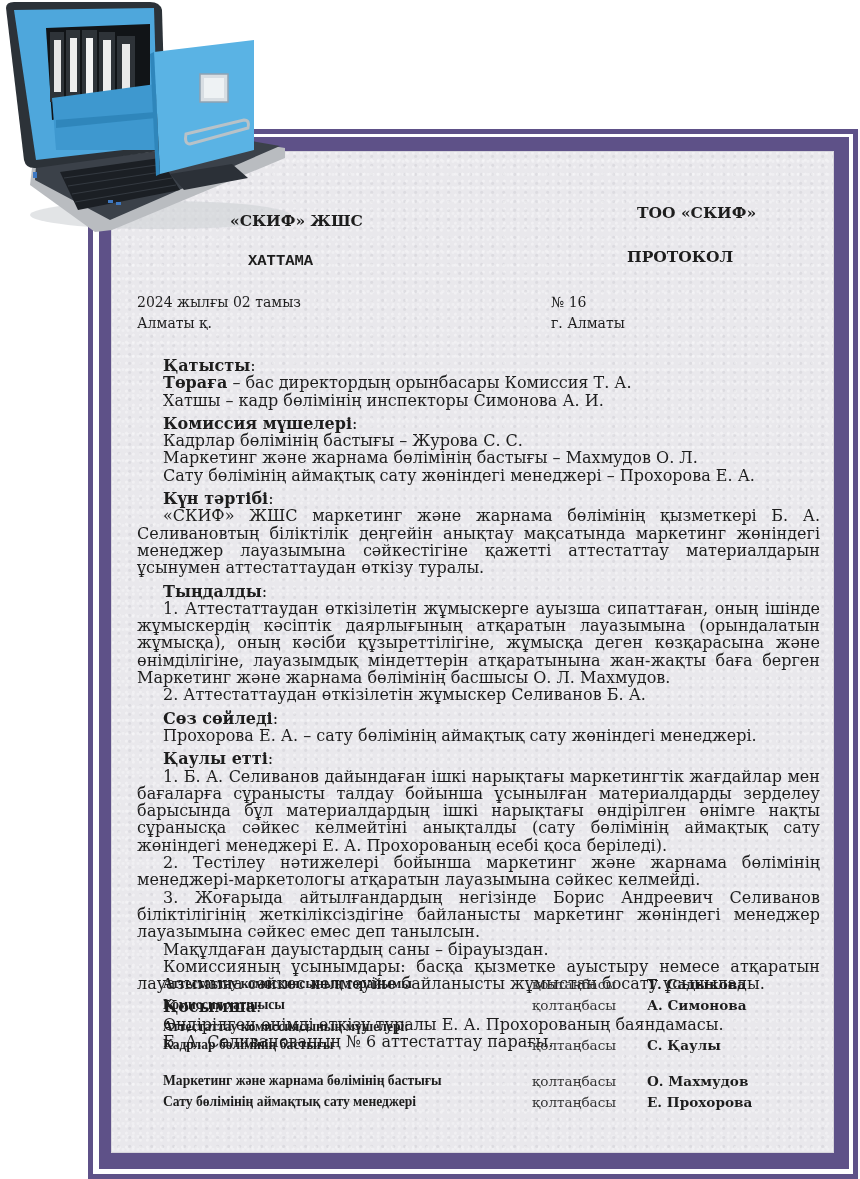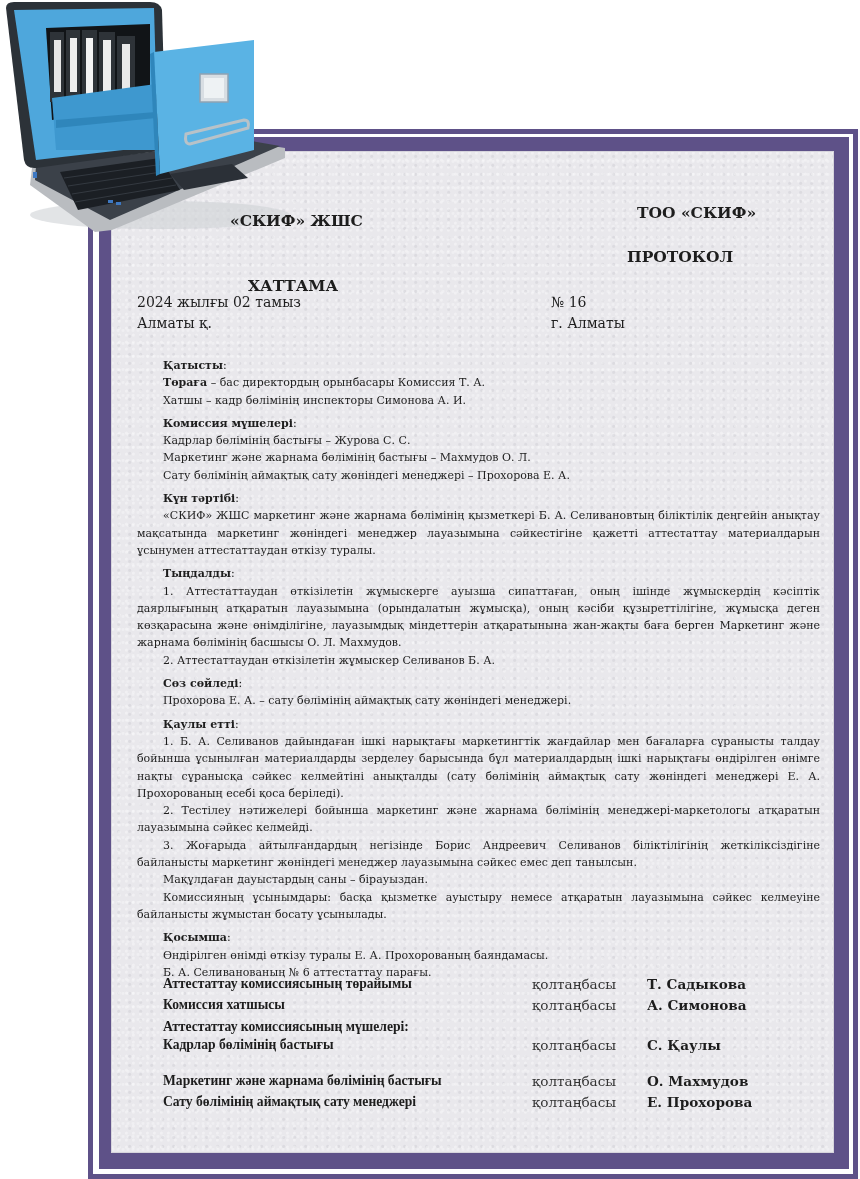--- a/index.html
+++ b/index.html
@@ -23,21 +23,21 @@
       radial-gradient(circle at 40% 80%, rgba(255,255,255,0.3) 0 1px, transparent 2px);
     background-size: 7px 7px, 11px 9px, 5px 13px;
     box-shadow: inset 0 0 0 1px #d6d4dc;
   }
 
   
   .laptop { position: absolute; left: 0; top: 0; width: 290px; height: 240px; }
 
   .t { position: absolute; font-size: 14px; line-height: 18px; white-space: nowrap; }
   .hdr { font-weight: bold; font-size: 15.5px; }
-  .body-block { position: absolute; left: 137px; width: 683px; font-size: 11px; line-height: 17.3px; }
+  .body-block { position: absolute; left: 137px; width: 683px; font-size: 16px; line-height: 17.3px; }
   .body-block p { text-align: justify; }
   .ind { padding-left: 26px; }
   .para { text-indent: 26px; text-align: justify; text-align-last: left; }
   .label { font-weight: bold; }
   .sec { margin-top: 6px; }
 
   .sig { position: absolute; left: 163px; width: 640px; font-size: 13.6px; line-height: 20px; }
   .sig-row { display: flex; height: 21px; align-items: center; }
   .sig-role { width: 369px; font-weight: bold; font-family: Liberation Serif, serif; }
   .sig-sign { width: 115px; color: #333; }
@@ -96,21 +96,21 @@
   <path d="M154 52 L254 40 L254 150 L160 174 Z" fill="#5ab3e4"></path>
   <path d="M154 52 L160 174 L156 176 L150 54 Z" fill="#2f86bb"></path>
 
   <rect x="200" y="74" width="28" height="28" fill="#d8dee3" stroke="#8fa3b3" stroke-width="1.5"></rect>
   <rect x="204" y="78" width="20" height="20" fill="#eef2f4"></rect>
 
   <path d="M186 134 L244 120 Q250 120 248 128 L190 144 Q184 144 186 134 Z" fill="none" stroke="#b8c2c8" stroke-width="3"></path>
 </svg>
 
 <div class="t hdr" style="left:230px; top:212px;">«СКИФ» ЖШС</div>
-<div class="t hdr" style="left:248px; top:277px;">ХАТТАМА</div>
+<div class="t hdr" style="left:248px; top:252px;font-family:Liberation Mono, monospace;">ХАТТАМА</div>
 <div class="t" style="left:137px; top:293px;">2024 жылғы 02 тамыз</div>
 <div class="t" style="left:137px; top:314px;">Алматы қ.</div>
 
 <div class="t hdr" style="left:637px; top:204px;">ТОО «СКИФ»</div>
 <div class="t hdr" style="left:627px; top:248px;">ПРОТОКОЛ</div>
 <div class="t" style="left:551px; top:293px;">№ 16</div>
 <div class="t" style="left:551px; top:314px;">г. Алматы</div>
 
 <div class="body-block" style="top:357px;">
 

